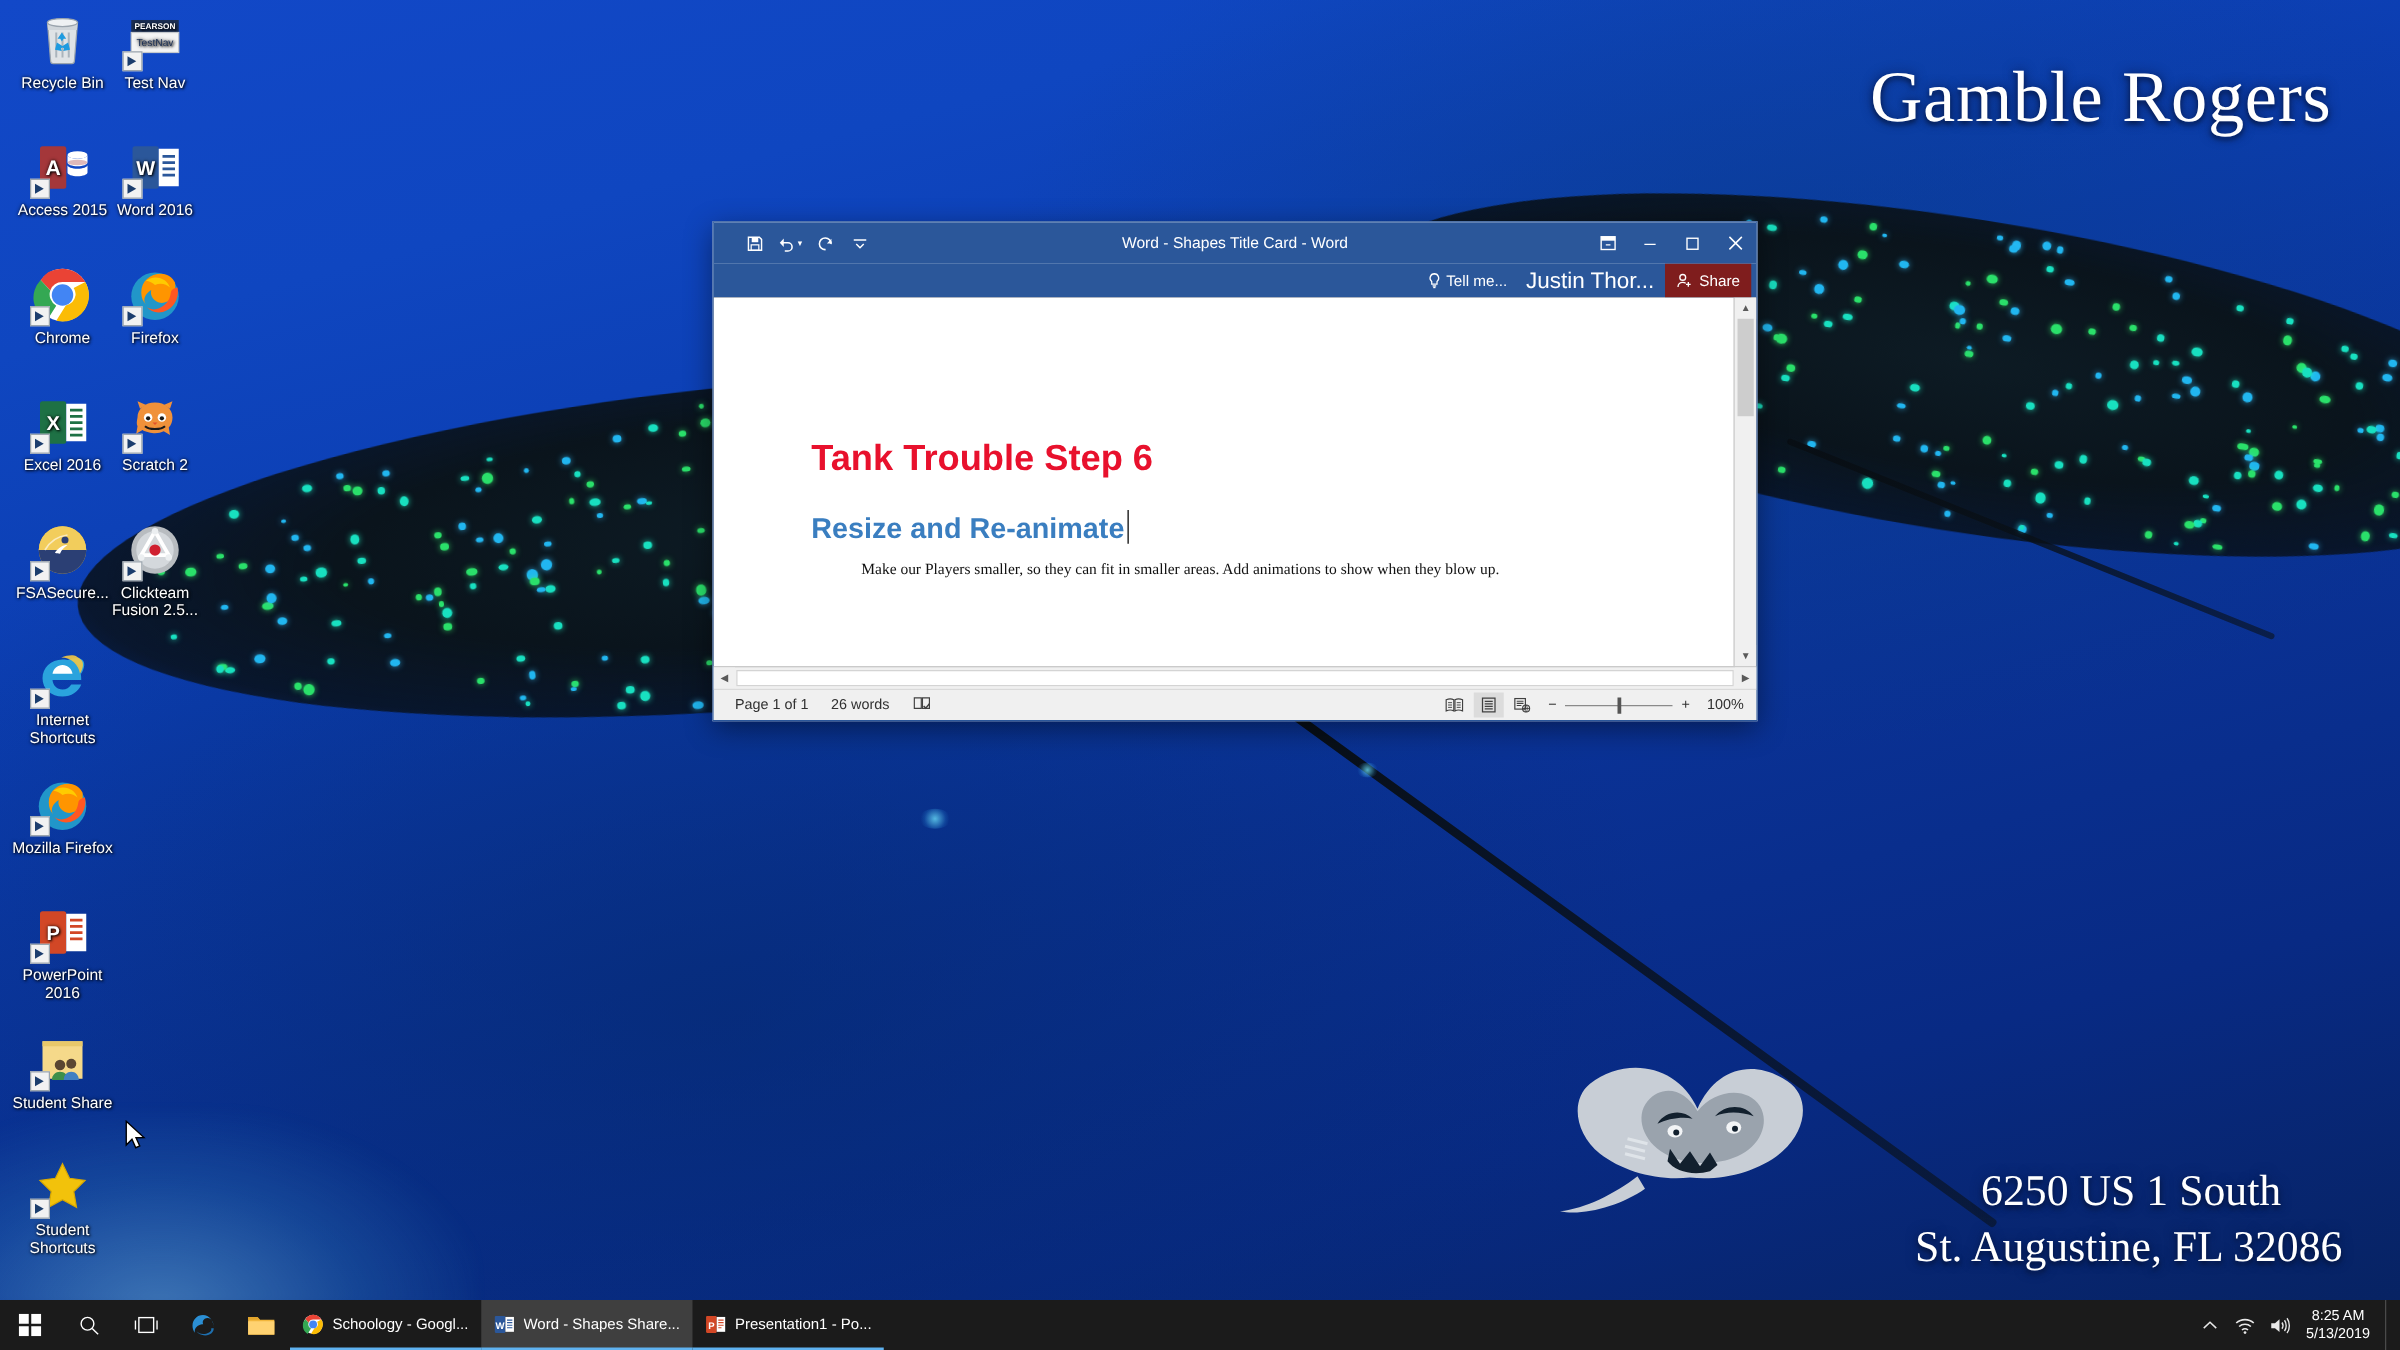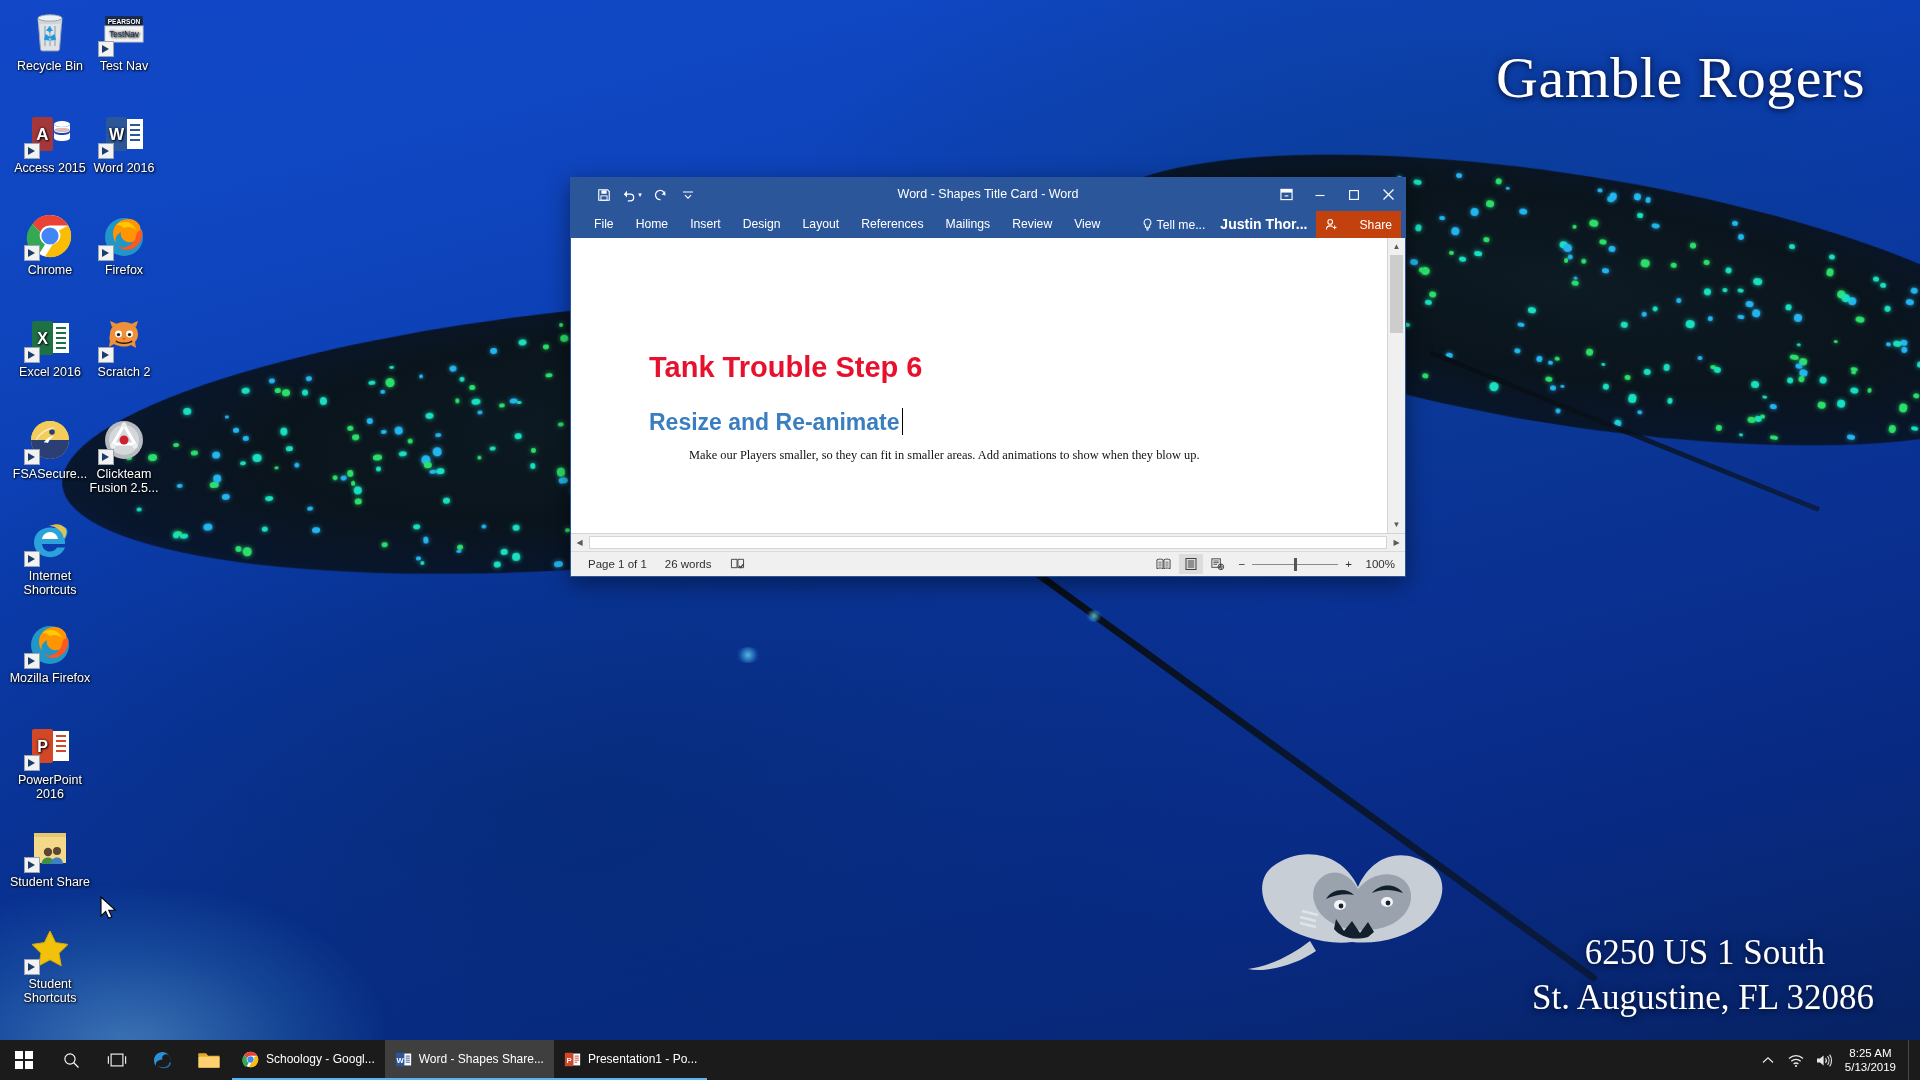--- a/index.html
+++ b/index.html
@@ -164,26 +164,26 @@
     white-space: nowrap;
   }
   #ribbon-right {
     position: absolute; right: 4px; top: 0;
     display: flex; align-items: center; height: 27px; gap: 2px;
   }
   #tellme {
     color: #fff; font-size: 12.2px; display: flex; align-items: center; gap: 4px; padding: 0 6px;
     height: 27px;
   }
-  #account-name { color: #fff; font-size: 14px; padding: 0 7px; height: 27px; line-height: 27px; font-weight: bold; }
+  #account-name { color: #fff; font-size: 18px; padding: 0 7px; height: 27px; line-height: 27px; }
   #share-btn {
     color: #fff; font-size: 12.2px;
-    background: #c2410c;
+    background: #7f1d1d;
     height: 27px; padding: 0 9px;
-    display: flex; align-items: center; gap: 21px;
+    display: flex; align-items: center; gap: 5px;
   }
 
   #doc-area {
     flex: 1;
     background: #8a8a8a;
     display: flex;
     position: relative;
     overflow: hidden;
   }
   #page {
@@ -1091,31 +1091,20 @@
         </div>
         <div class="wc" id="wc-close">
           <svg width="13" height="13" viewBox="0 0 12 12">
               <path d="M1.4 1.4l9.2 9.2M10.6 1.4l-9.2 9.2" stroke="#fff" stroke-width="1.15"></path>
             </svg>
         </div>
       </div>
     </div>
 
     <div id="ribbon-tabs">
-      <div id="tabs-holder" style="display:flex;">
-          <div class="rtab">File</div>
-          <div class="rtab">Home</div>
-          <div class="rtab">Insert</div>
-          <div class="rtab">Design</div>
-          <div class="rtab">Layout</div>
-          <div class="rtab">References</div>
-          <div class="rtab">Mailings</div>
-          <div class="rtab">Review</div>
-          <div class="rtab">View</div>
-        </div>
       <div id="ribbon-right">
         <div id="tellme">
           <svg width="11" height="13" viewBox="0 0 12 14">
               <path d="M6 1a3.8 3.8 0 0 0-2.3 6.8V10h4.6V7.8A3.8 3.8 0 0 0 6 1z" fill="none" stroke="#fff" stroke-width="1.1"></path>
               <path d="M4.4 11.6h3.2M5 13h2" stroke="#fff" stroke-width="1.1"></path>
             </svg>
           <span>Tell me...</span>
         </div>
         <div id="account-name">Justin Thor...</div>
         <div id="share-btn">

